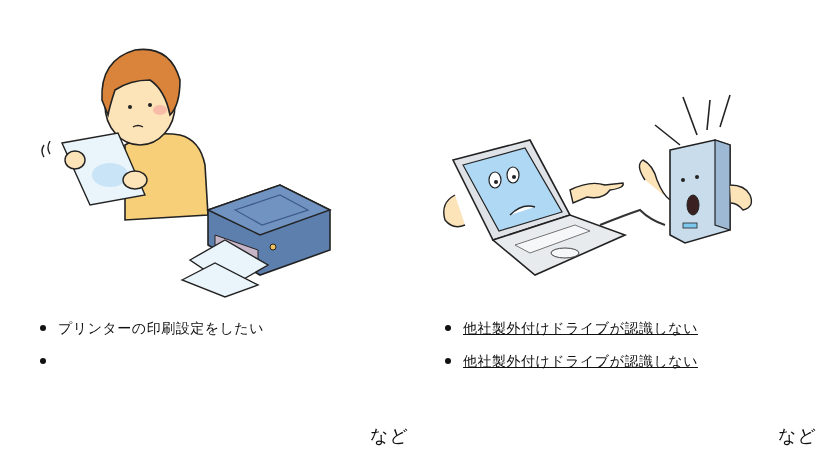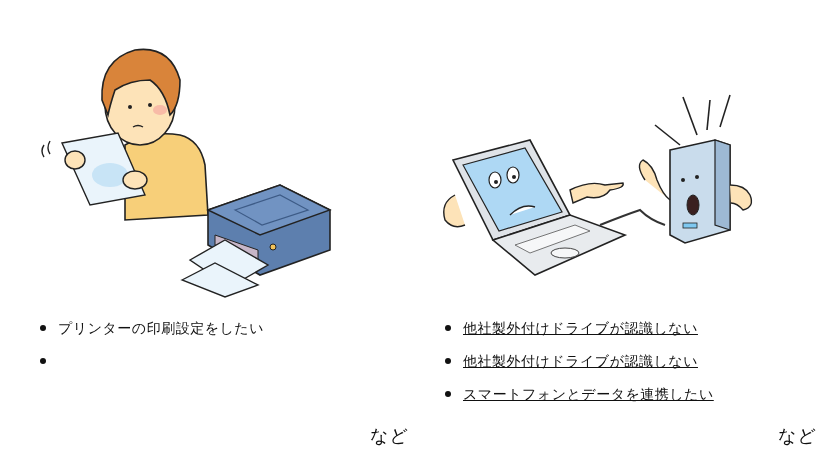--- a/index.html
+++ b/index.html
@@ -102,19 +102,15 @@
 
   <ul class="list" style="left:28px; top:318px;text-decoration:underline;">
     <li>
       <span class="bullet"></span>
       <span>他社製外付けドライブが認識しない</span>
     </li>
     <li>
       <span class="bullet"></span>
       <span>他社製外付けドライブが認識しない</span>
     </li>
-    <li>
-      <span class="bullet"></span>
-      <span>スマートフォンとデータを連携したい</span>
-    </li>
   </ul>
   <div class="nado" style="left:365px; top:426px;">など</div>
 </div>
 
 </body></html>

